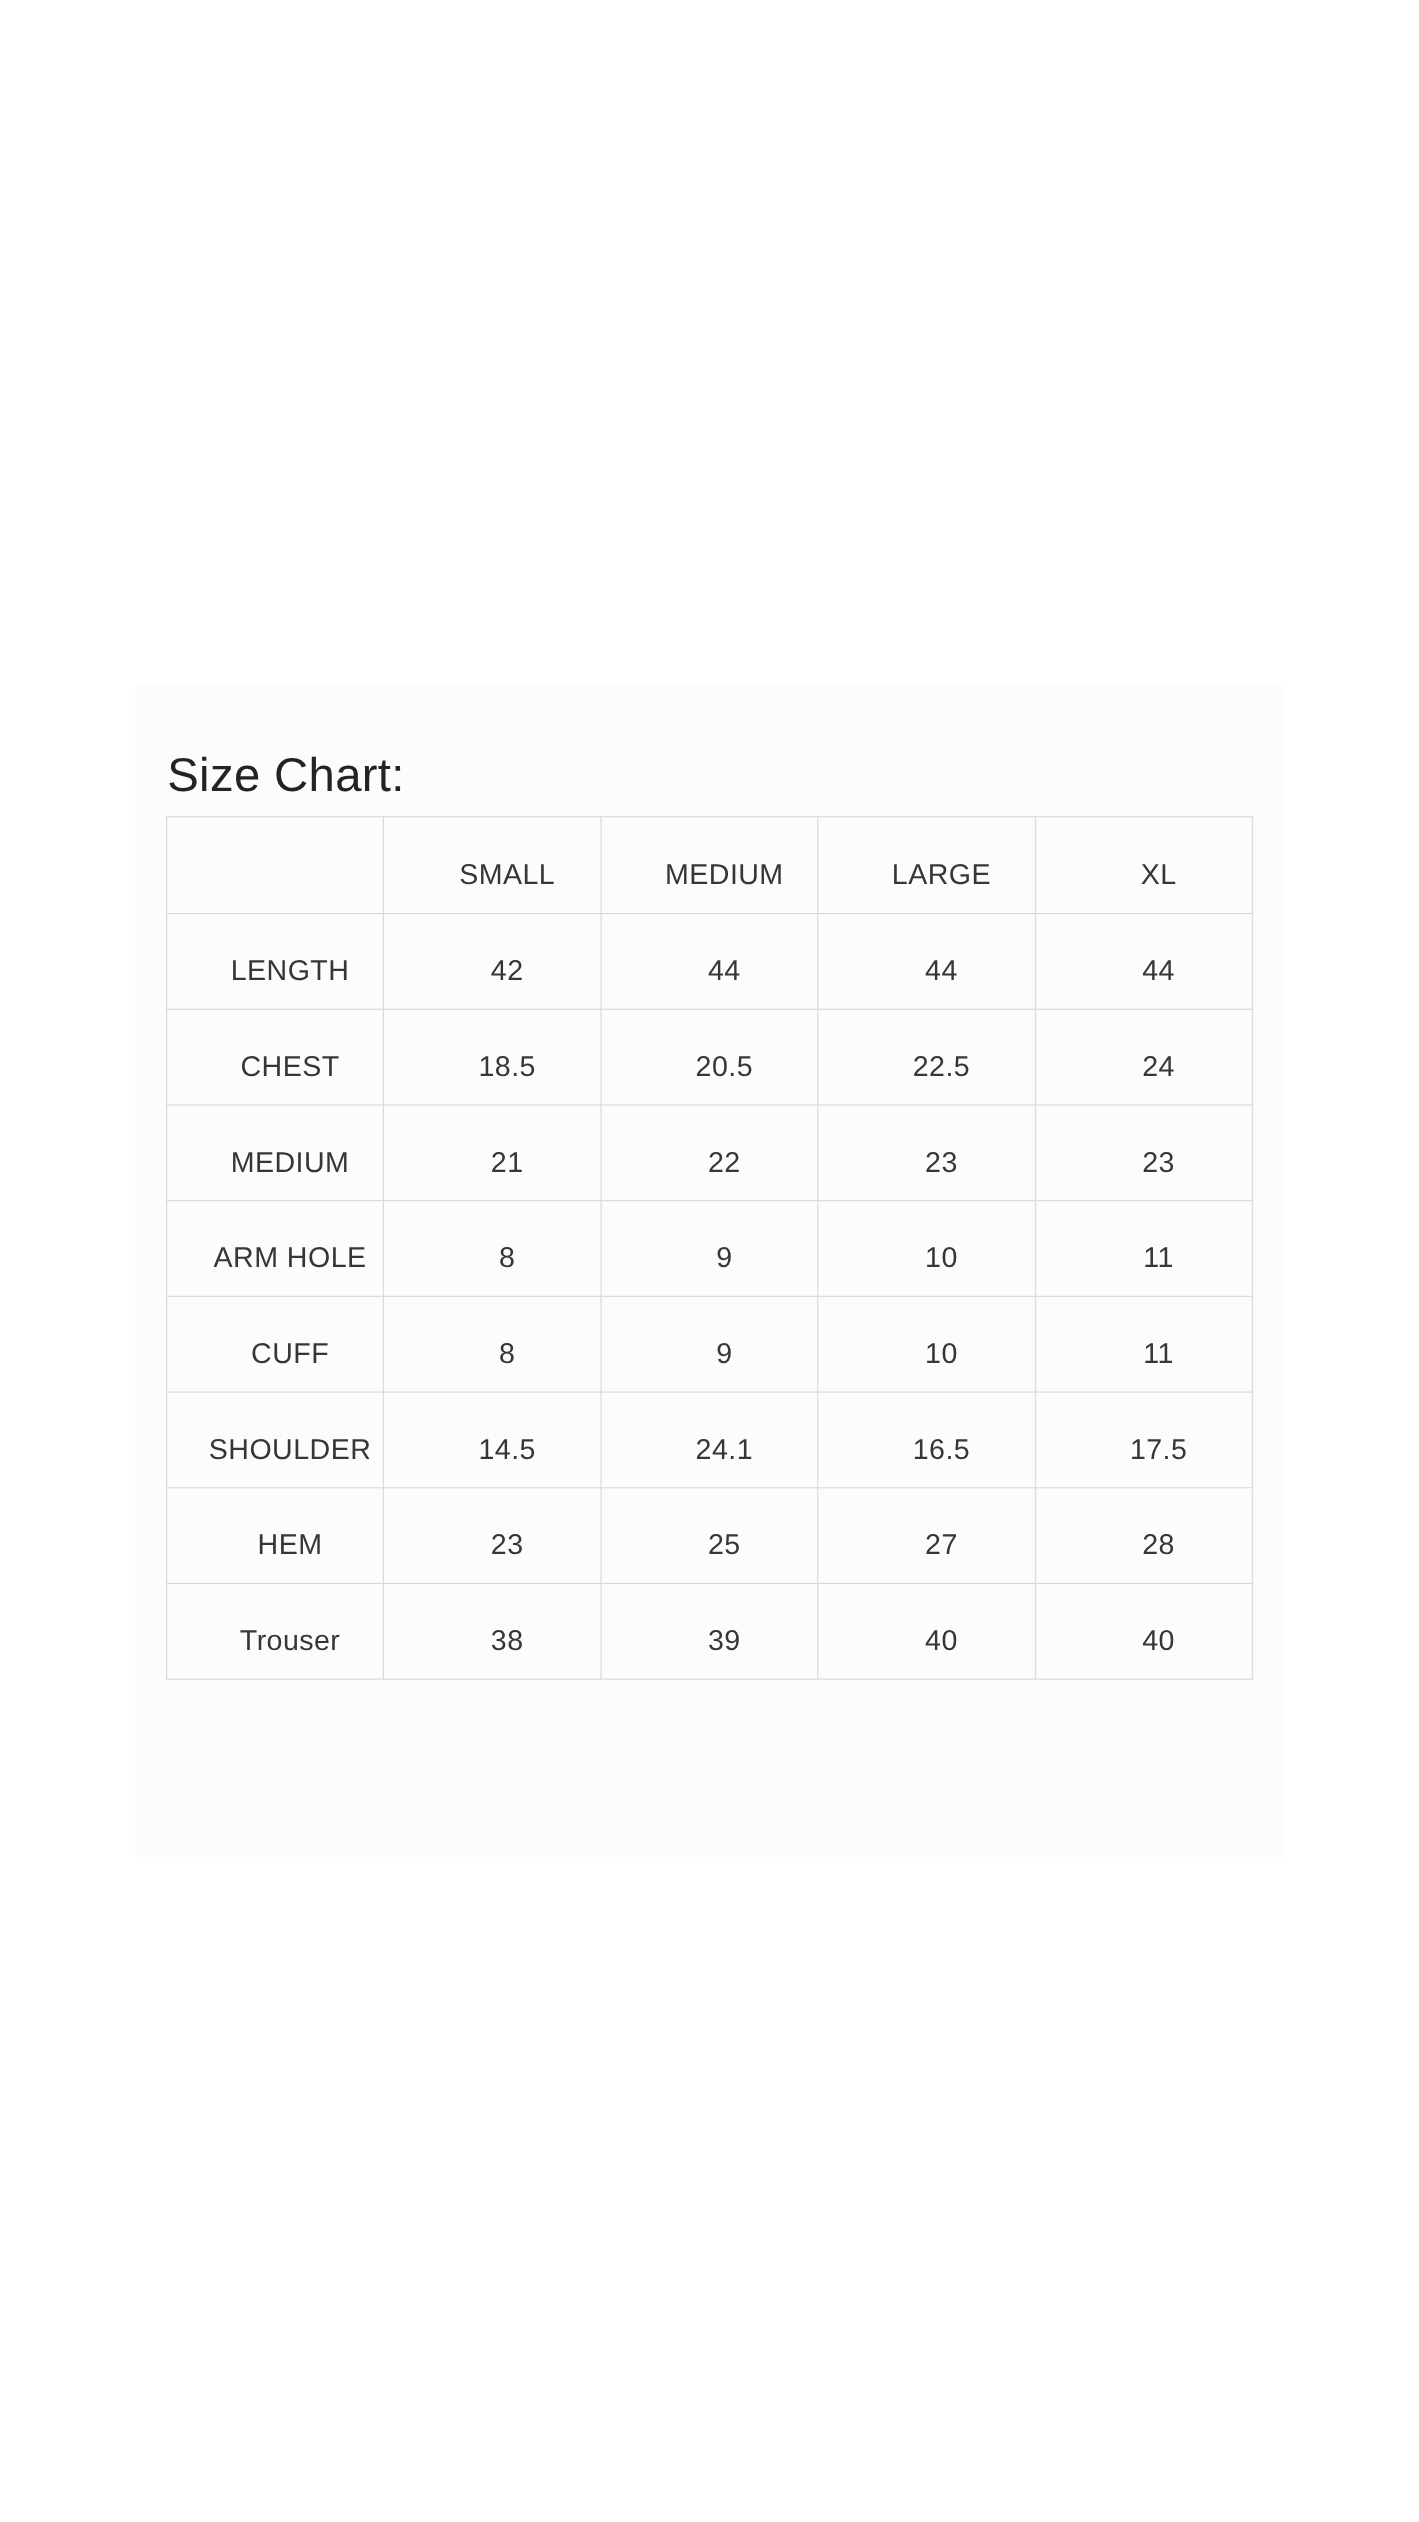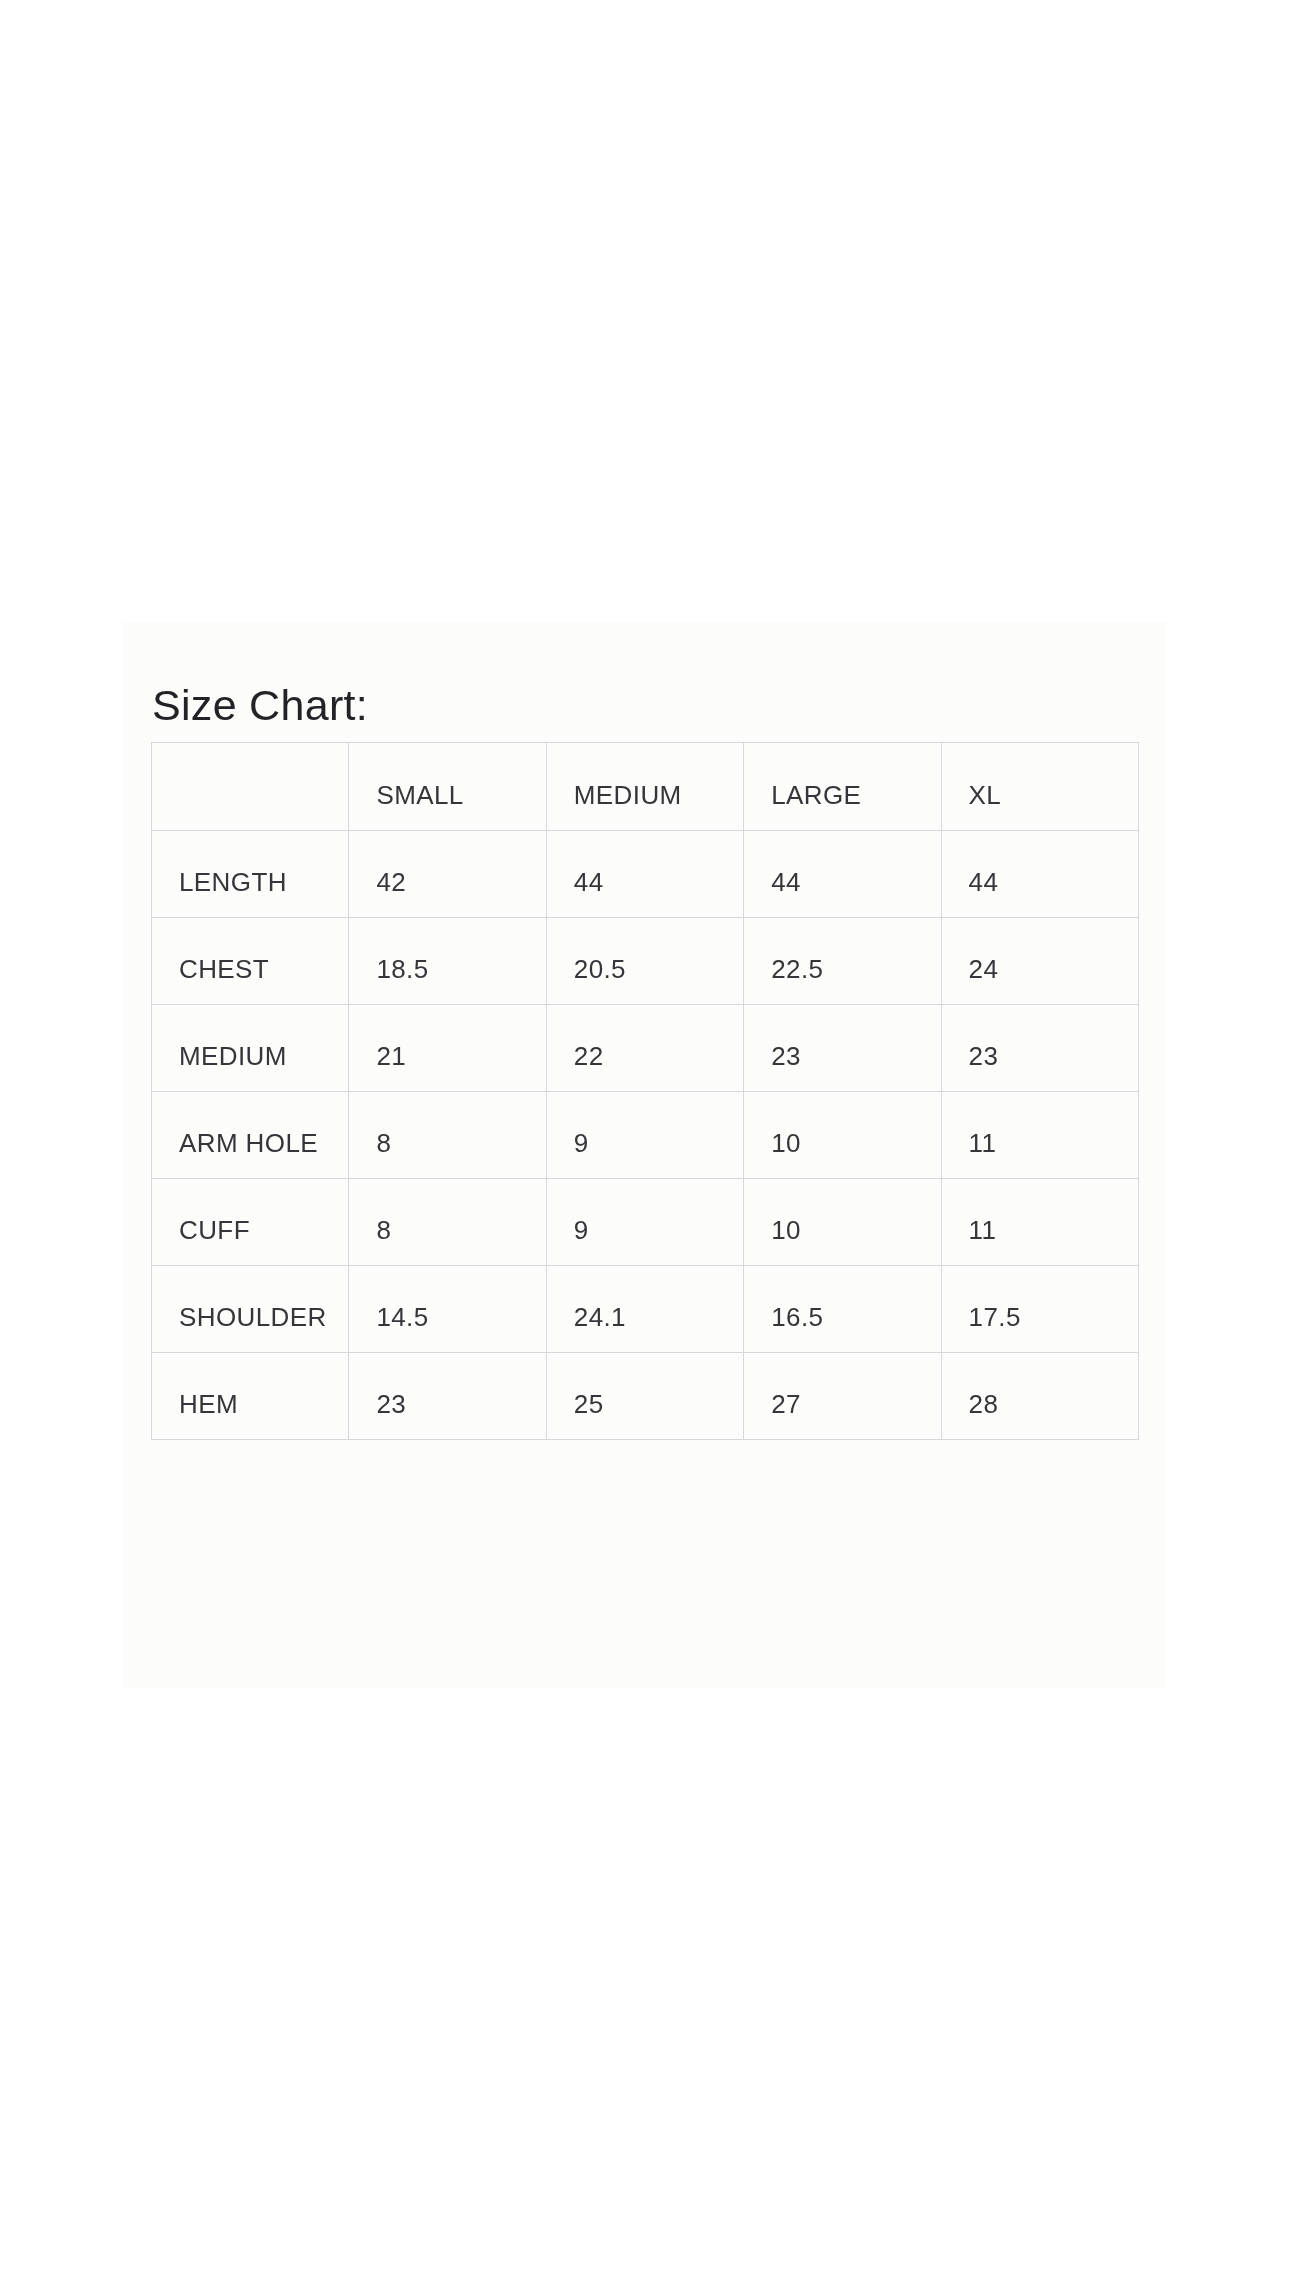--- a/index.html
+++ b/index.html
@@ -48,21 +48,21 @@
     background: transparent;
   }
   table.size-table th,
   table.size-table td {
     border: 1.5px solid var(--border);
     padding: 17px 0 0 27px;
     font-size: 26px;
     font-weight: 400;
     letter-spacing: 0.4px;
     color: var(--cell-text);
-    text-align: left;
+    text-align: center;
     vertical-align: middle;
     white-space: nowrap;
     overflow: hidden;
   }
   table.size-table thead tr { height: 88px; }
   table.size-table tbody tr { height: 87px; }
 </style>
 </head>
 <body>
 
@@ -123,14 +123,21 @@
       <td>16.5</td>
       <td>17.5</td>
     </tr>
     <tr>
       <td>HEM</td>
       <td>23</td>
       <td>25</td>
       <td>27</td>
       <td>28</td>
     </tr>
+    <tr>
+      <td>Trouser</td>
+      <td>38</td>
+      <td>39</td>
+      <td>40</td>
+      <td>40</td>
+    </tr>
   </tbody>
 </table>
 
 </body></html>

